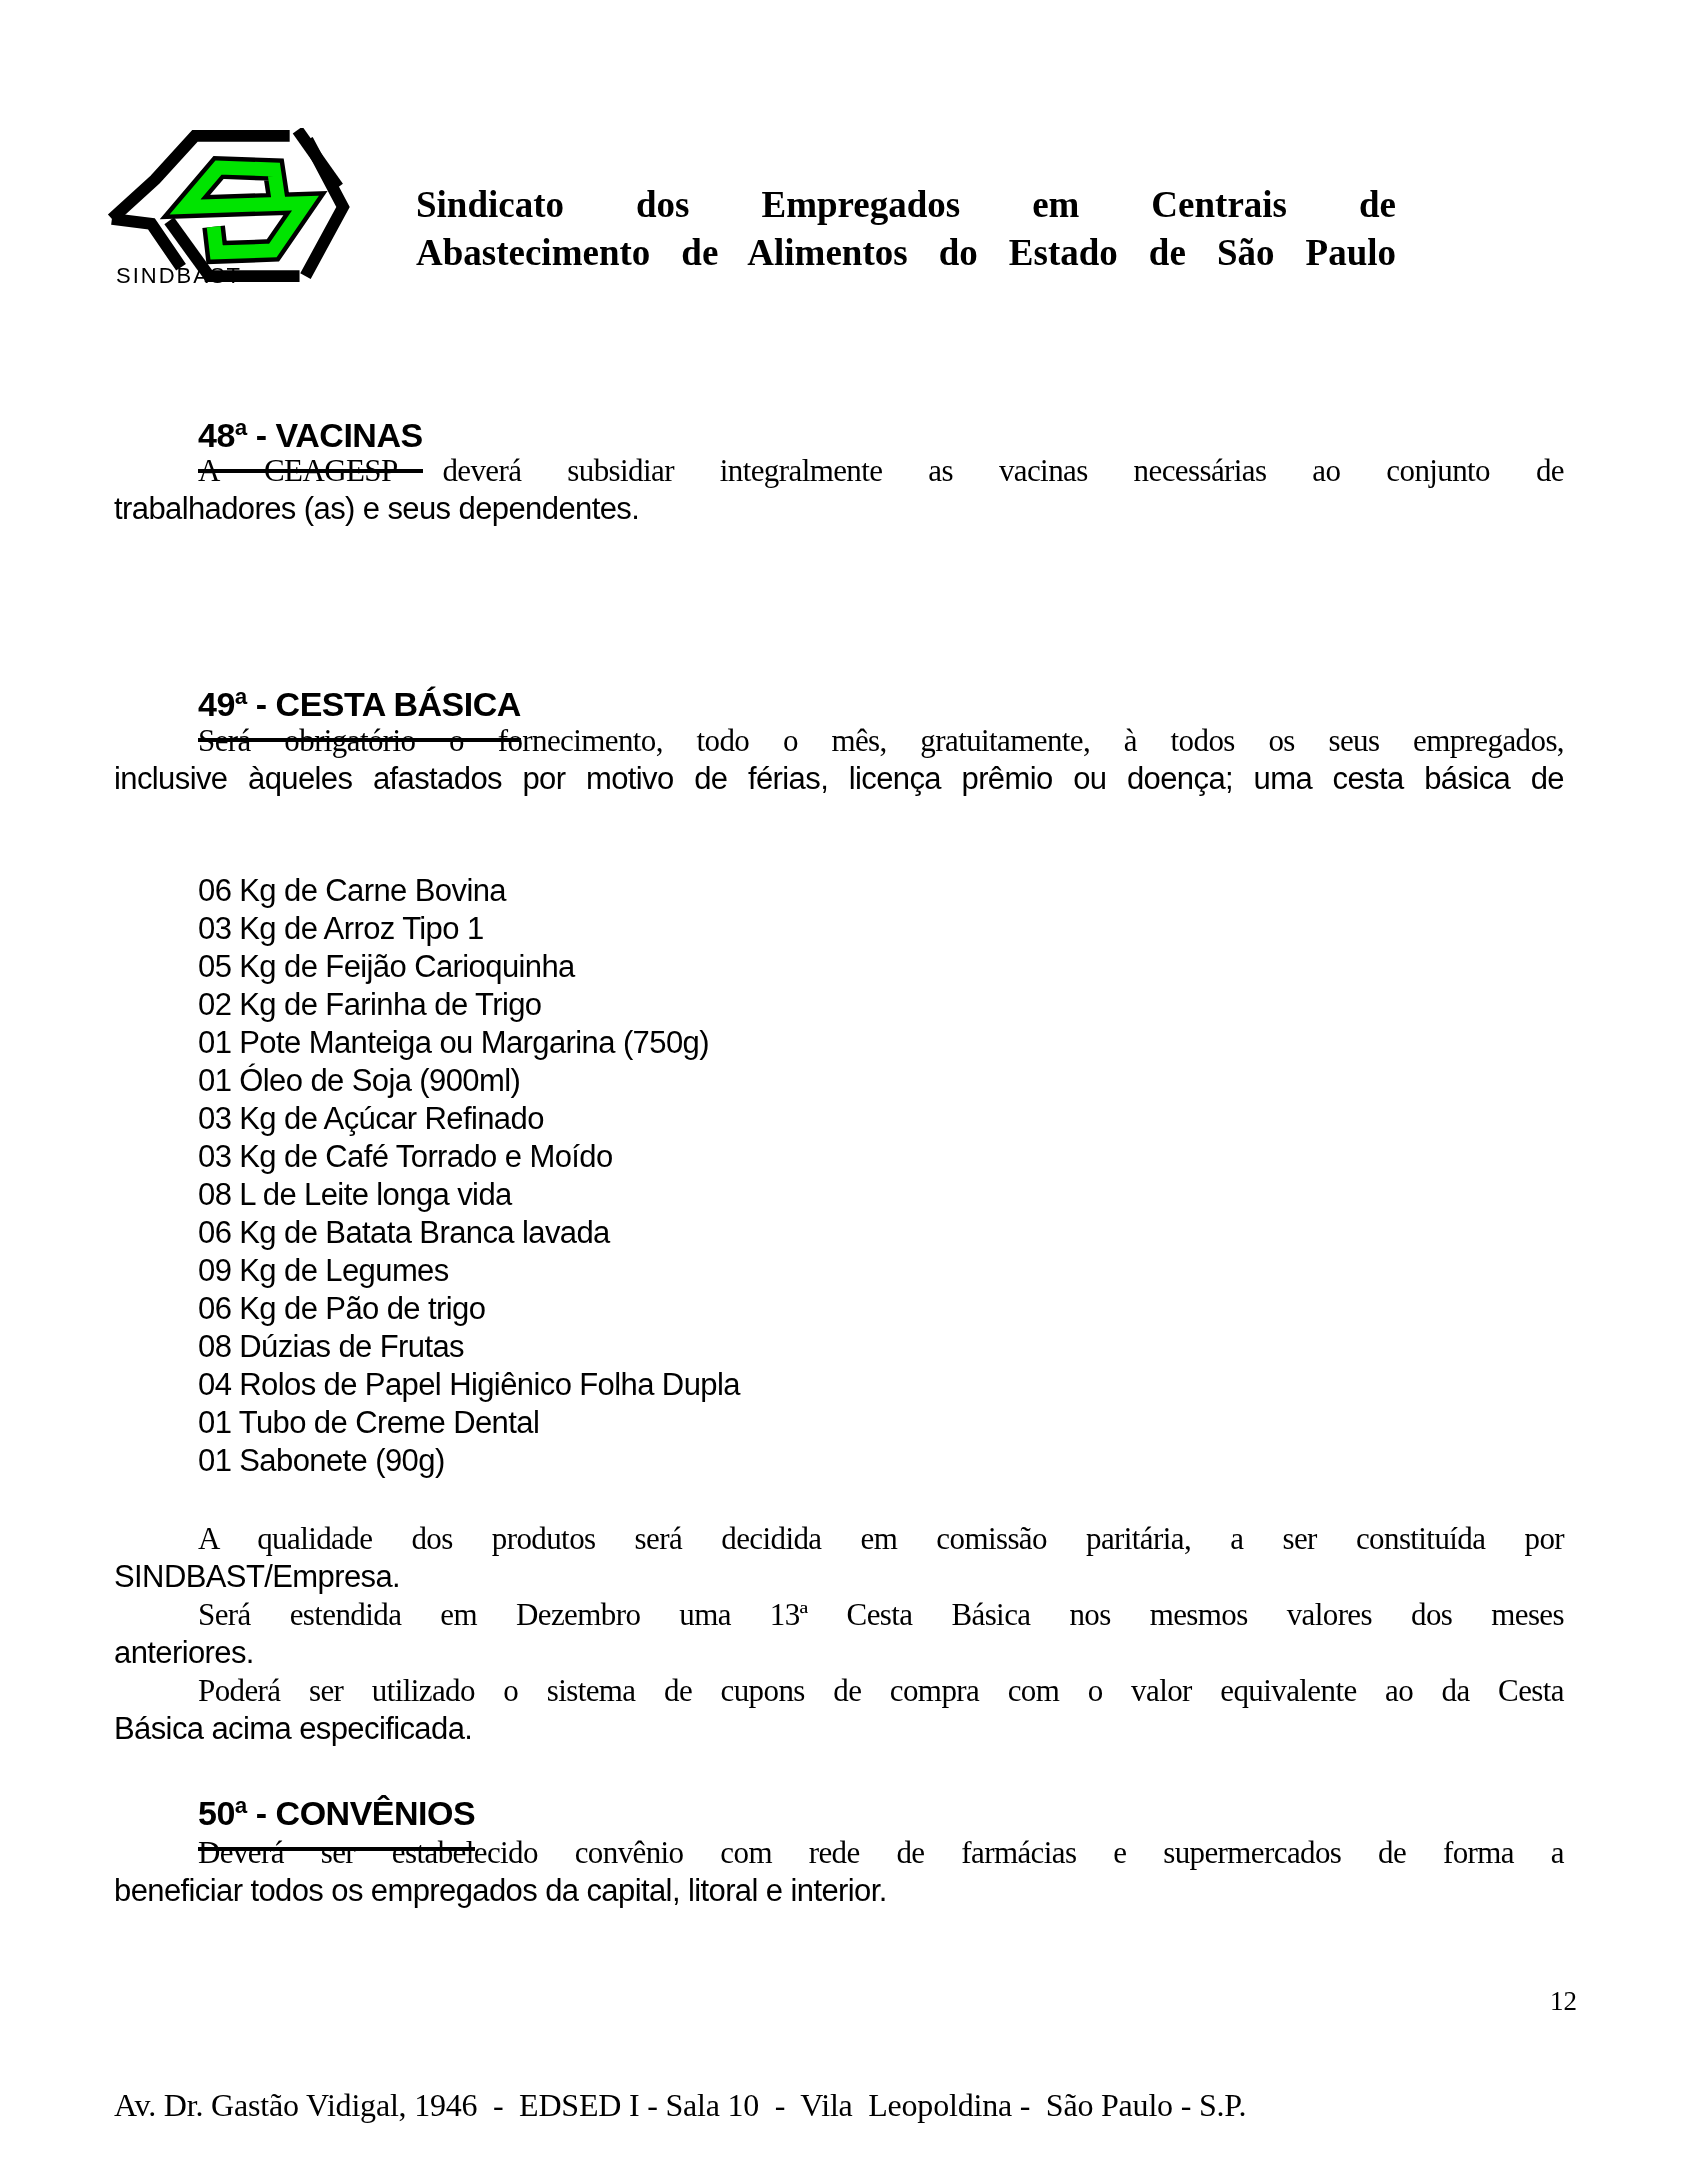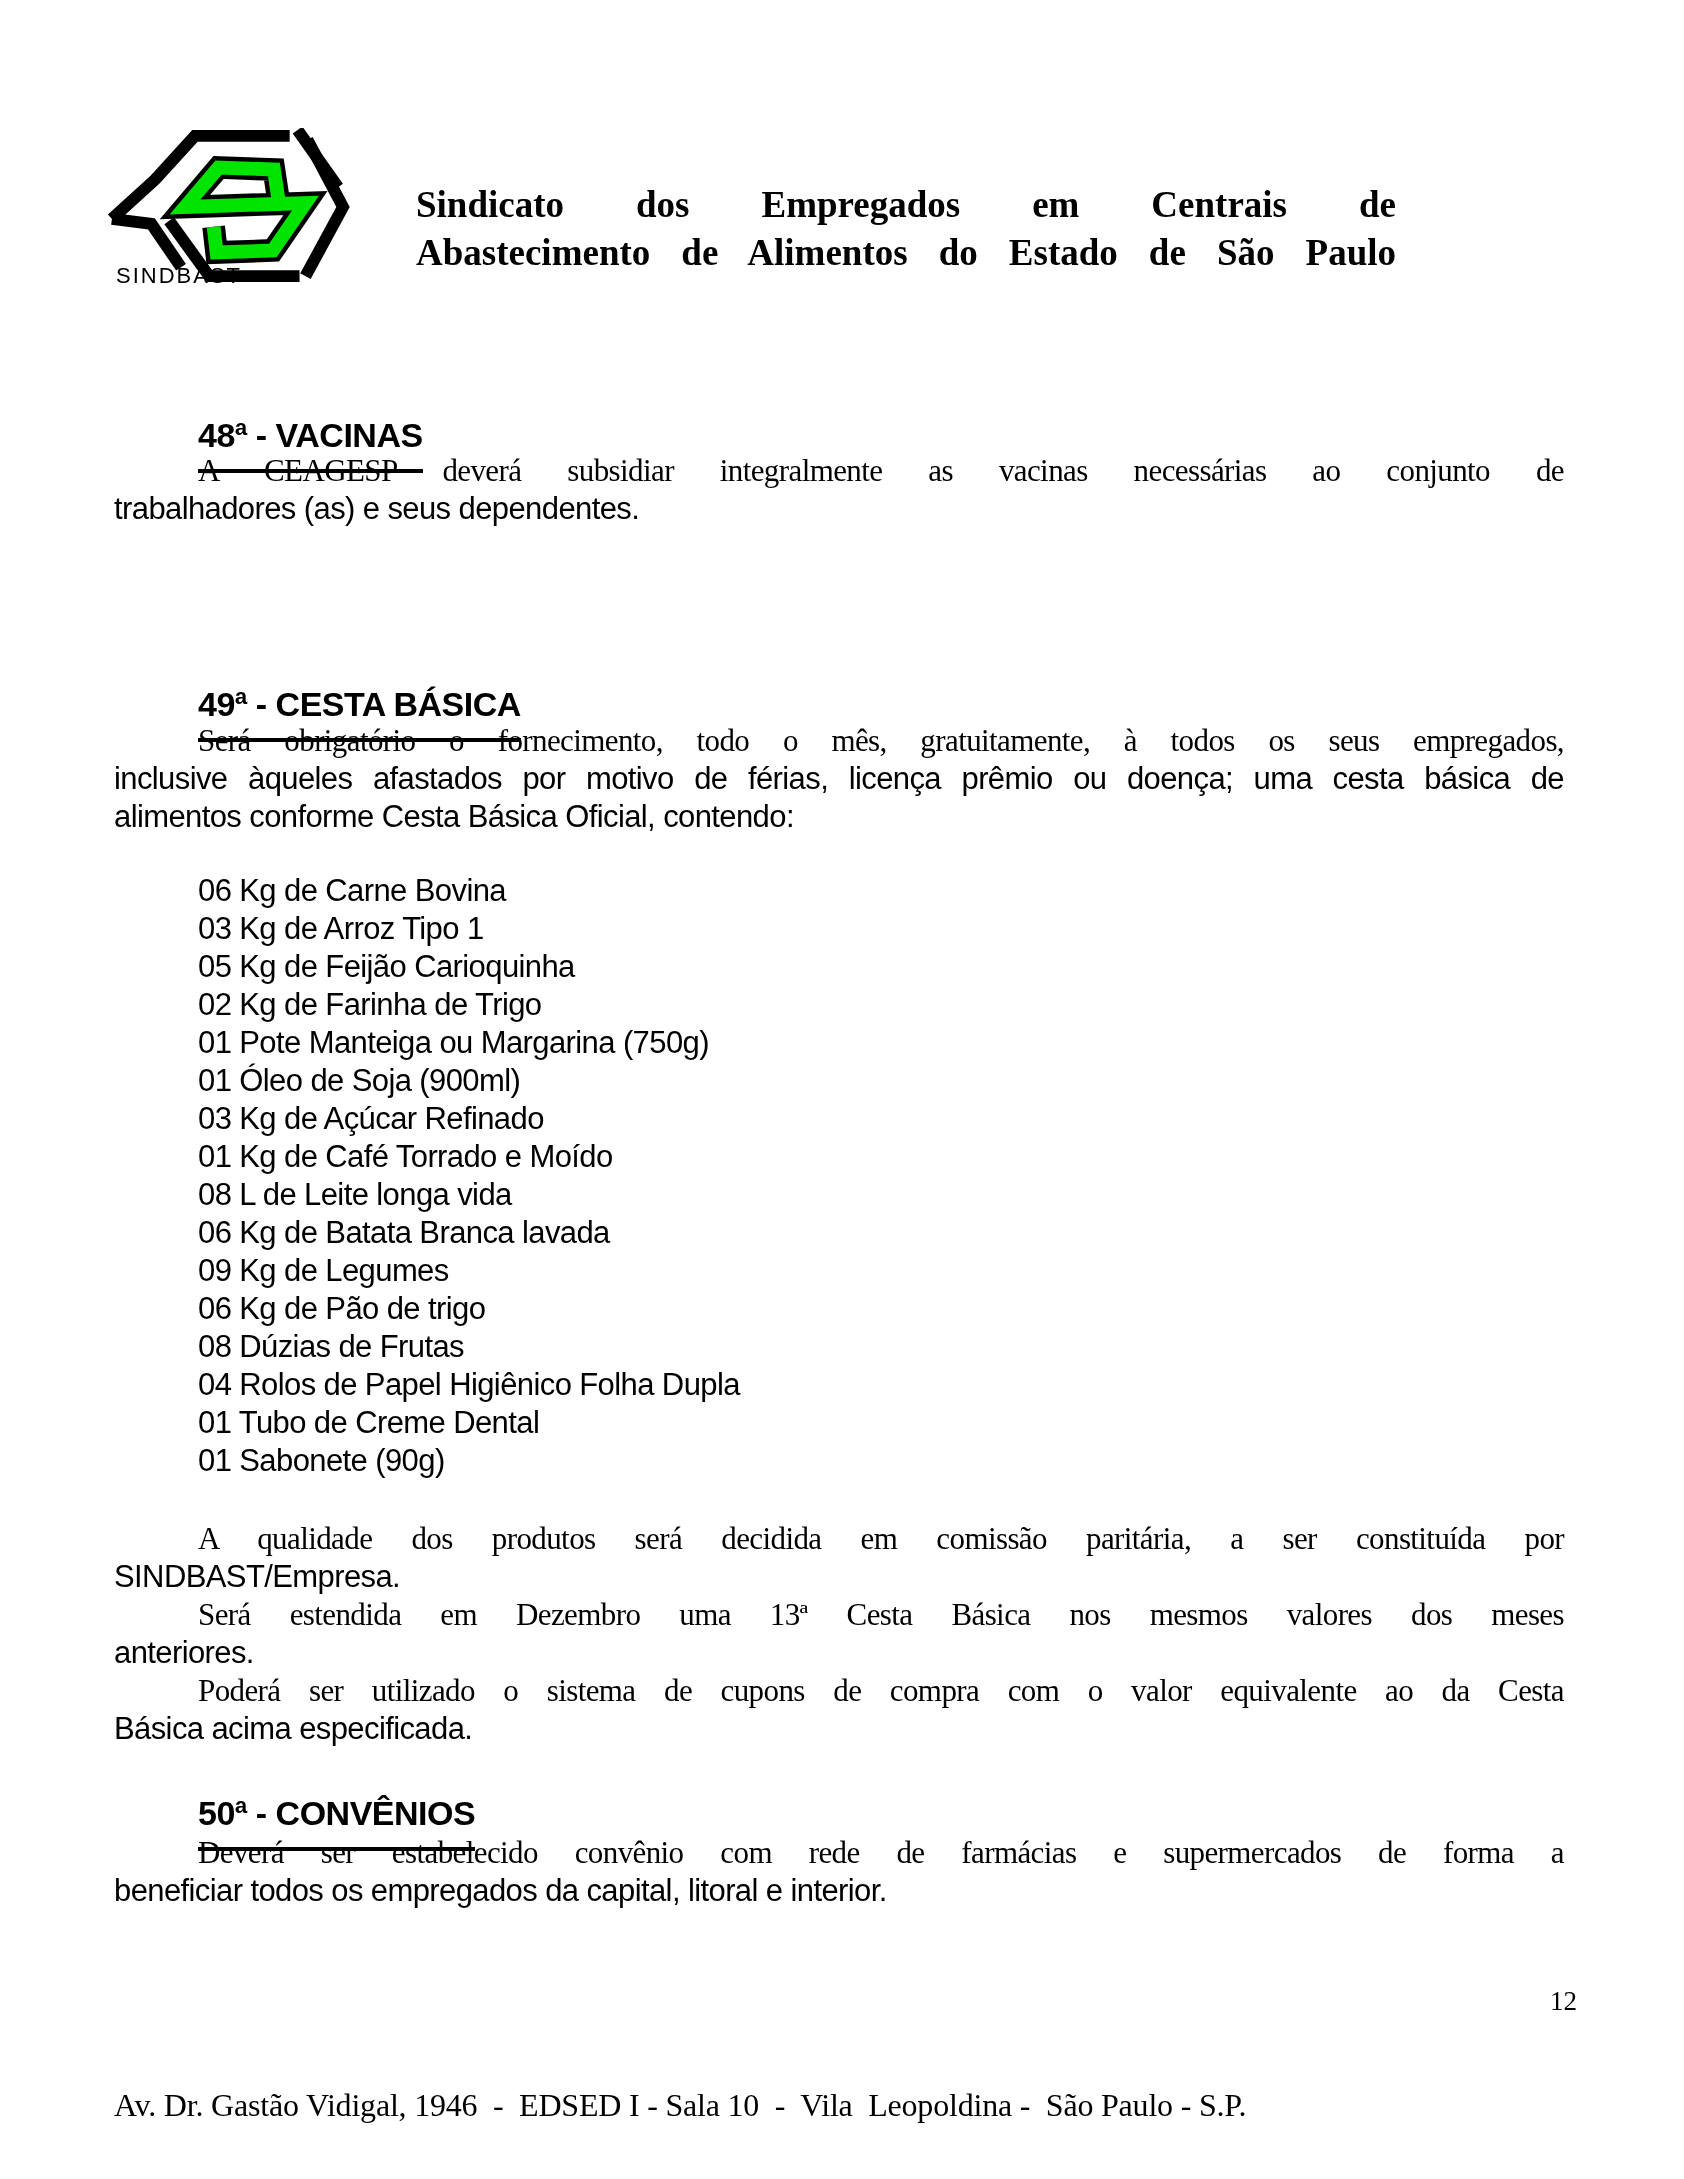--- a/index.html
+++ b/index.html
@@ -64,32 +64,31 @@
     <div class="body-line j indent">A CEAGESP deverá subsidiar integralmente as vacinas necessárias ao conjunto de</div>
     <div class="body-line">trabalhadores (as) e seus dependentes.</div>
   </div>
 
   <div class="content-block heading" style="top:685px">
     <span class="u">49ª - CESTA BÁSICA</span>
   </div>
   <div class="content-block" style="top:722px">
     <div class="body-line j indent">Será obrigatório o fornecimento, todo o mês, gratuitamente, à todos os seus empregados,</div>
     <div class="body-line j">inclusive àqueles afastados por motivo de férias, licença prêmio ou doença; uma cesta básica de</div>
-    <div class="body-line">alimentos conforme Cesta Básica Oficial, contendo:</div>
   </div>
 
   <div class="content-block" style="top:872px">
     <div class="list-line">06 Kg de Carne Bovina</div>
     <div class="list-line">03 Kg de Arroz Tipo 1</div>
     <div class="list-line">05 Kg de Feijão Carioquinha</div>
     <div class="list-line">02 Kg de Farinha de Trigo</div>
     <div class="list-line">01 Pote Manteiga ou Margarina (750g)</div>
     <div class="list-line">01 Óleo de Soja (900ml)</div>
     <div class="list-line">03 Kg de Açúcar Refinado</div>
-    <div class="list-line">01 Kg de Café Torrado e Moído</div>
+    <div class="list-line">03 Kg de Café Torrado e Moído</div>
     <div class="list-line">08 L de Leite longa vida</div>
     <div class="list-line">06 Kg de Batata Branca lavada</div>
     <div class="list-line">09 Kg de Legumes</div>
     <div class="list-line">06 Kg de Pão de trigo</div>
     <div class="list-line">08 Dúzias de Frutas</div>
     <div class="list-line">04 Rolos de Papel Higiênico Folha Dupla</div>
     <div class="list-line">01 Tubo de Creme Dental</div>
     <div class="list-line">01 Sabonete (90g)</div>
   </div>
 

